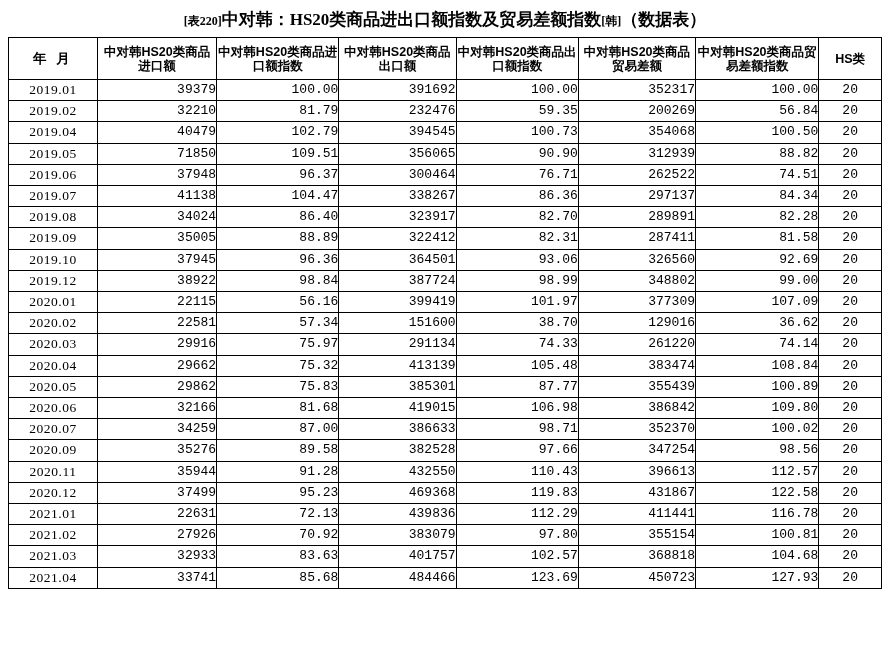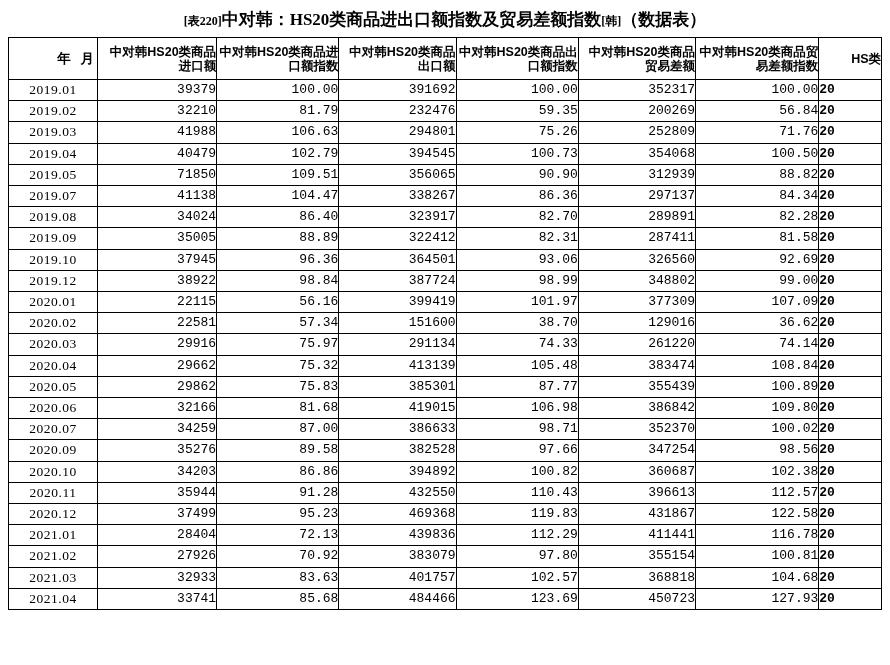--- a/index.html
+++ b/index.html
@@ -41,21 +41,21 @@
     table-layout: fixed;
   }
   table.maintable th, table.maintable td {
     border: 1px solid #000000;
     padding: 0;
   }
   thead th {
     font-size: 12.5px;
     font-weight: bold;
     font-family: "Liberation Sans", sans-serif;
-    text-align: right;
+    text-align: center;
     vertical-align: middle;
     line-height: 14px;
     height: 42px;
     padding: 2px 3px;
     box-sizing: border-box;
     word-break: break-all;
   }
   thead th.col0 { font-size: 13.5px; letter-spacing: 3px; }
   tbody td {
     font-size: 13px;
@@ -70,22 +70,21 @@
   tbody td.ym {
     text-align: center;
     font-family: "Liberation Serif", serif;
     font-size: 13.5px;
     letter-spacing: 0.5px;
   }
   tbody td.num {
     text-align: right;
   }
   tbody td.hs {
-    text-align: left;
-    font-weight: bold;
+    text-align: center;
   }
 </style>
 </head>
 <body>
 
 <div class="page">
 
   <div class="title">
     <span class="small">[表220]</span><span>中对韩：HS20类商品进出口额指数及贸易差额指数</span><span class="small">[韩]</span><span>（数据表）</span>
   </div>
@@ -128,50 +127,50 @@
           <td class="ym">2019.02</td>
           <td class="num">32210</td>
           <td class="num">81.79</td>
           <td class="num">232476</td>
           <td class="num">59.35</td>
           <td class="num">200269</td>
           <td class="num">56.84</td>
           <td class="hs">20</td>
         </tr>
         <tr>
-          <td class="ym">2019.03</td>
-          <td class="num">41988</td>
-          <td class="num">106.63</td>
-          <td class="num">294801</td>
-          <td class="num">75.26</td>
-          <td class="num">252809</td>
-          <td class="num">71.76</td>
-          <td class="hs">20</td>
-        </tr>
-        <tr>
           <td class="ym">2019.04</td>
           <td class="num">40479</td>
           <td class="num">102.79</td>
           <td class="num">394545</td>
           <td class="num">100.73</td>
           <td class="num">354068</td>
           <td class="num">100.50</td>
           <td class="hs">20</td>
         </tr>
         <tr>
           <td class="ym">2019.05</td>
           <td class="num">71850</td>
           <td class="num">109.51</td>
           <td class="num">356065</td>
           <td class="num">90.90</td>
           <td class="num">312939</td>
           <td class="num">88.82</td>
           <td class="hs">20</td>
         </tr>
         <tr>
+          <td class="ym">2019.06</td>
+          <td class="num">37948</td>
+          <td class="num">96.37</td>
+          <td class="num">300464</td>
+          <td class="num">76.71</td>
+          <td class="num">262522</td>
+          <td class="num">74.51</td>
+          <td class="hs">20</td>
+        </tr>
+        <tr>
           <td class="ym">2019.07</td>
           <td class="num">41138</td>
           <td class="num">104.47</td>
           <td class="num">338267</td>
           <td class="num">86.36</td>
           <td class="num">297137</td>
           <td class="num">84.34</td>
           <td class="hs">20</td>
         </tr>
         <tr>
@@ -288,30 +287,20 @@
           <td class="ym">2020.09</td>
           <td class="num">35276</td>
           <td class="num">89.58</td>
           <td class="num">382528</td>
           <td class="num">97.66</td>
           <td class="num">347254</td>
           <td class="num">98.56</td>
           <td class="hs">20</td>
         </tr>
         <tr>
-          <td class="ym">2020.10</td>
-          <td class="num">34203</td>
-          <td class="num">86.86</td>
-          <td class="num">394892</td>
-          <td class="num">100.82</td>
-          <td class="num">360687</td>
-          <td class="num">102.38</td>
-          <td class="hs">20</td>
-        </tr>
-        <tr>
           <td class="ym">2020.11</td>
           <td class="num">35944</td>
           <td class="num">91.28</td>
           <td class="num">432550</td>
           <td class="num">110.43</td>
           <td class="num">396613</td>
           <td class="num">112.57</td>
           <td class="hs">20</td>
         </tr>
         <tr>
@@ -319,21 +308,21 @@
           <td class="num">37499</td>
           <td class="num">95.23</td>
           <td class="num">469368</td>
           <td class="num">119.83</td>
           <td class="num">431867</td>
           <td class="num">122.58</td>
           <td class="hs">20</td>
         </tr>
         <tr>
           <td class="ym">2021.01</td>
-          <td class="num">28404</td>
+          <td class="num">22631</td>
           <td class="num">72.13</td>
           <td class="num">439836</td>
           <td class="num">112.29</td>
           <td class="num">411441</td>
           <td class="num">116.78</td>
           <td class="hs">20</td>
         </tr>
         <tr>
           <td class="ym">2021.02</td>
           <td class="num">27926</td>

